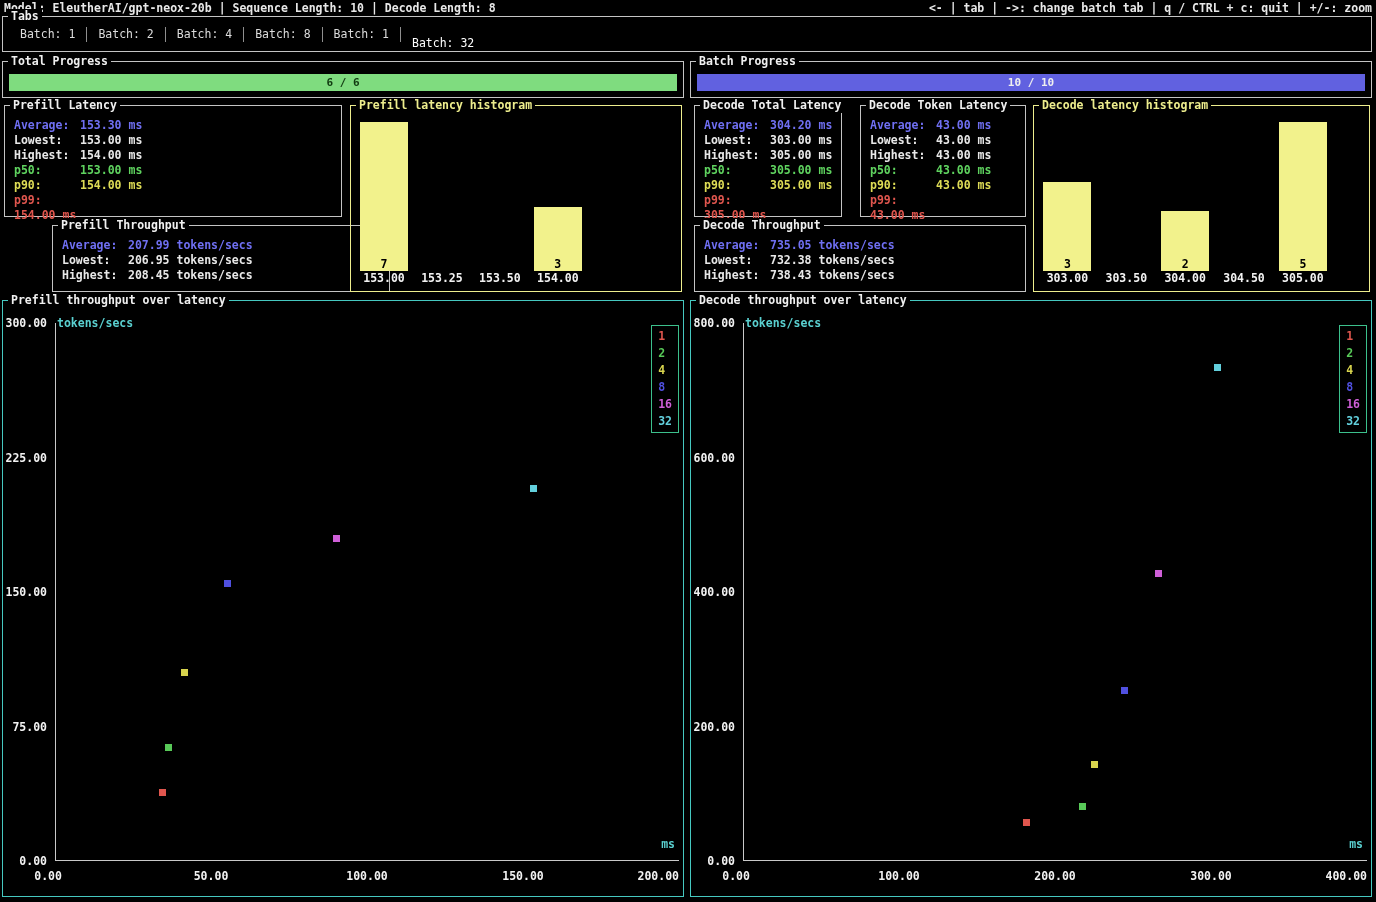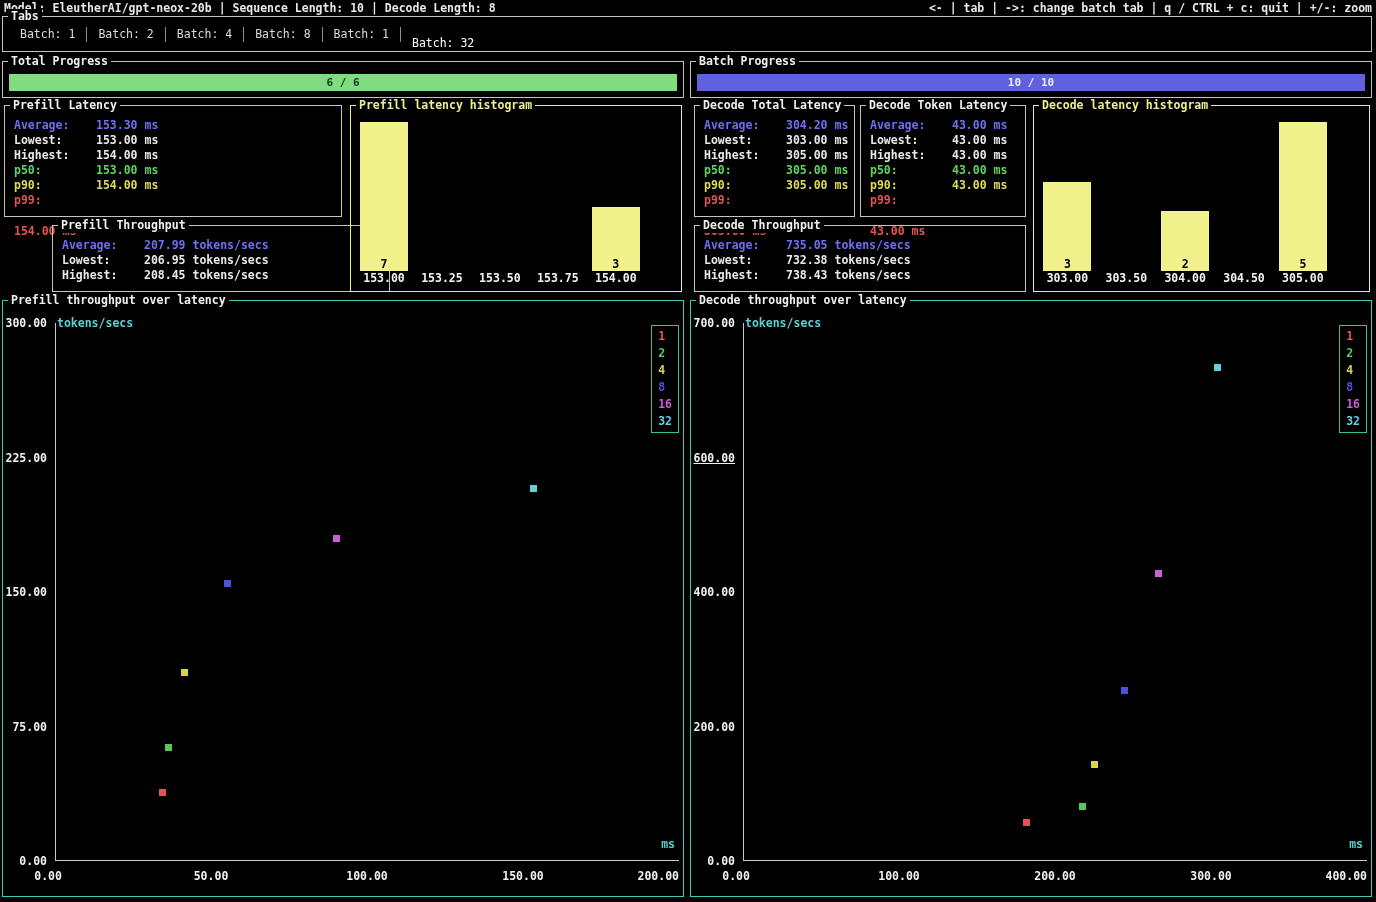--- a/index.html
+++ b/index.html
@@ -39,21 +39,21 @@
   .pbar {
     position:absolute; left:6px; right:6px; top:12px; height:17px;
     display:flex; align-items:center; justify-content:center;
     font-weight:700; font-size:11px;
   }
   .pbar.green { background:#7fdc7f; color:#103a10; }
   .pbar.blue  { background:#6161e0; color:#efefef; }
 
   
   .panel-body { position:absolute; left:9px; right:4px; top:12px; }
-  .srow { display:flex; line-height:15px; font-weight:700; white-space:nowrap;gap:16px; }
+  .srow { display:flex; line-height:15px; font-weight:700; white-space:nowrap; }
   .sl { width:66px; flex:none; }
   .c-blue   { color:#6f6ff2; }
   .c-green  { color:#5fd35f; }
   .c-yellow { color:#dedc55; }
   .c-red    { color:#e0564e;flex-direction:column; }
 
   
   .hist-plot {
     position:absolute; left:4px; right:4px; top:16px; bottom:5px;
     display:flex; align-items:stretch;
@@ -190,35 +190,31 @@
         </div>
         <div class="hist-col">
           <div class="bar-zone"></div>
           <div class="hist-x-label">153.25</div>
         </div>
         <div class="hist-col">
           <div class="bar-zone"></div>
           <div class="hist-x-label">153.50</div>
         </div>
         <div class="hist-col">
-          <div class="bar-zone"></div>
-          <div class="hist-x-label">153.75</div>
-        </div>
-        <div class="hist-col">
           <div class="bar-zone">
             <div class="hist-bar" style="height: 42.8571%; background: rgb(242, 242, 140);">
               <span class="hist-bar-label">3</span>
             </div>
           </div>
           <div class="hist-x-label">154.00</div>
         </div>
       </div>
   </div>
 
-  <div class="box" style="left:694px; top:105px; width:161px; height:112px;">
+  <div class="box" style="left:694px; top:105px; width:148px; height:112px;">
     <span class="box-title">Decode Total Latency</span>
     <div class="panel-body">
       <div class="srow c-blue">
           <span class="sl">Average:</span>
           <span class="sv">304.20 ms</span>
         </div>
       <div class="srow">
           <span class="sl">Lowest:</span>
           <span class="sv">303.00 ms</span>
         </div>
@@ -360,22 +356,22 @@
         <div class="legend-item" style="color: rgb(80, 80, 224);">8</div>
         <div class="legend-item" style="color: rgb(207, 95, 216);">16</div>
         <div class="legend-item" style="color: rgb(98, 207, 220);">32</div>
       </div>
   </div>
 
   <div class="box cyan" style="left:690px; top:300px; width:682px; height:597px;">
     <span class="box-title">Decode throughput over latency</span>
     <span class="axis-unit yunit">tokens/secs</span>
     <div class="y-ticks">
-        <div class="y-tick" style="top: 0%;">700.00</div>
-        <div class="y-tick" style="top: 25%; text-decoration: underline;">600.00</div>
+        <div class="y-tick" style="top: 0%;">800.00</div>
+        <div class="y-tick" style="top: 25%;">600.00</div>
         <div class="y-tick" style="top: 50%;">400.00</div>
         <div class="y-tick" style="top: 75%;">200.00</div>
         <div class="y-tick" style="top: 100%;">0.00</div>
       </div>
     <div class="plot-area">
         <div class="pt" style="left: 45.25%; top: 93%; background: rgb(224, 86, 78);"></div>
         <div class="pt" style="left: 54.25%; top: 90%; background: rgb(88, 201, 88);"></div>
         <div class="pt" style="left: 56.25%; top: 82.125%; background: rgb(216, 212, 78);"></div>
         <div class="pt" style="left: 61%; top: 68.375%; background: rgb(80, 80, 224);"></div>
         <div class="pt" style="left: 66.5%; top: 46.5%; background: rgb(207, 95, 216);"></div>

